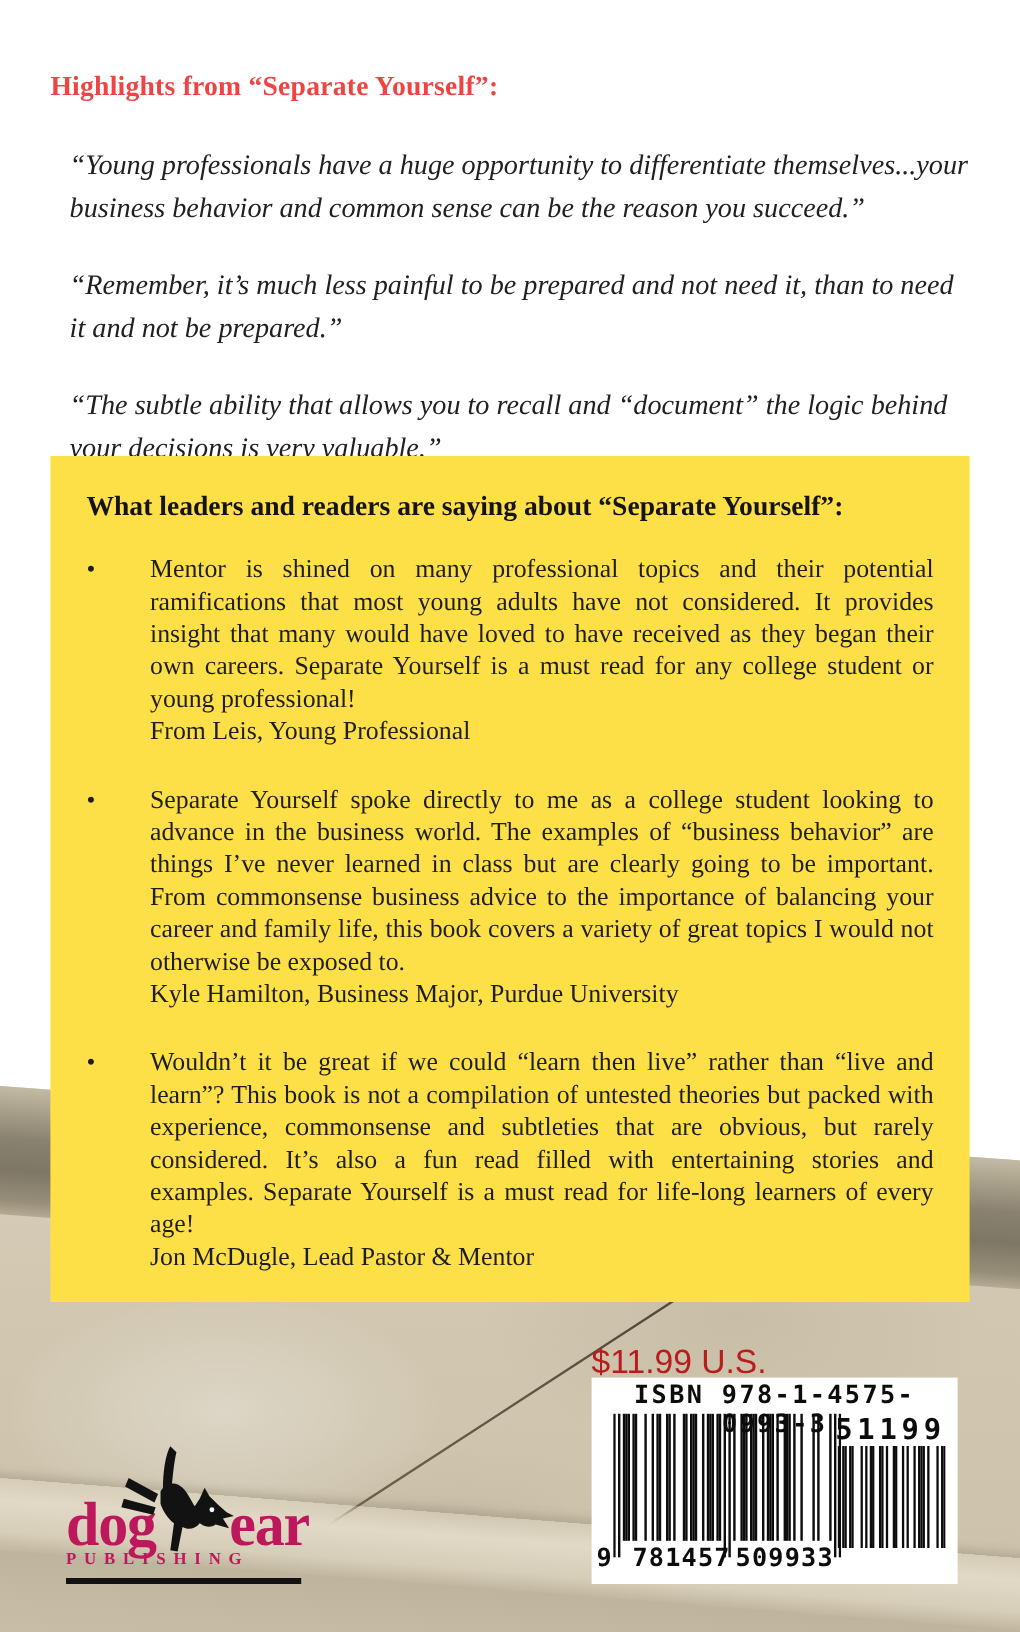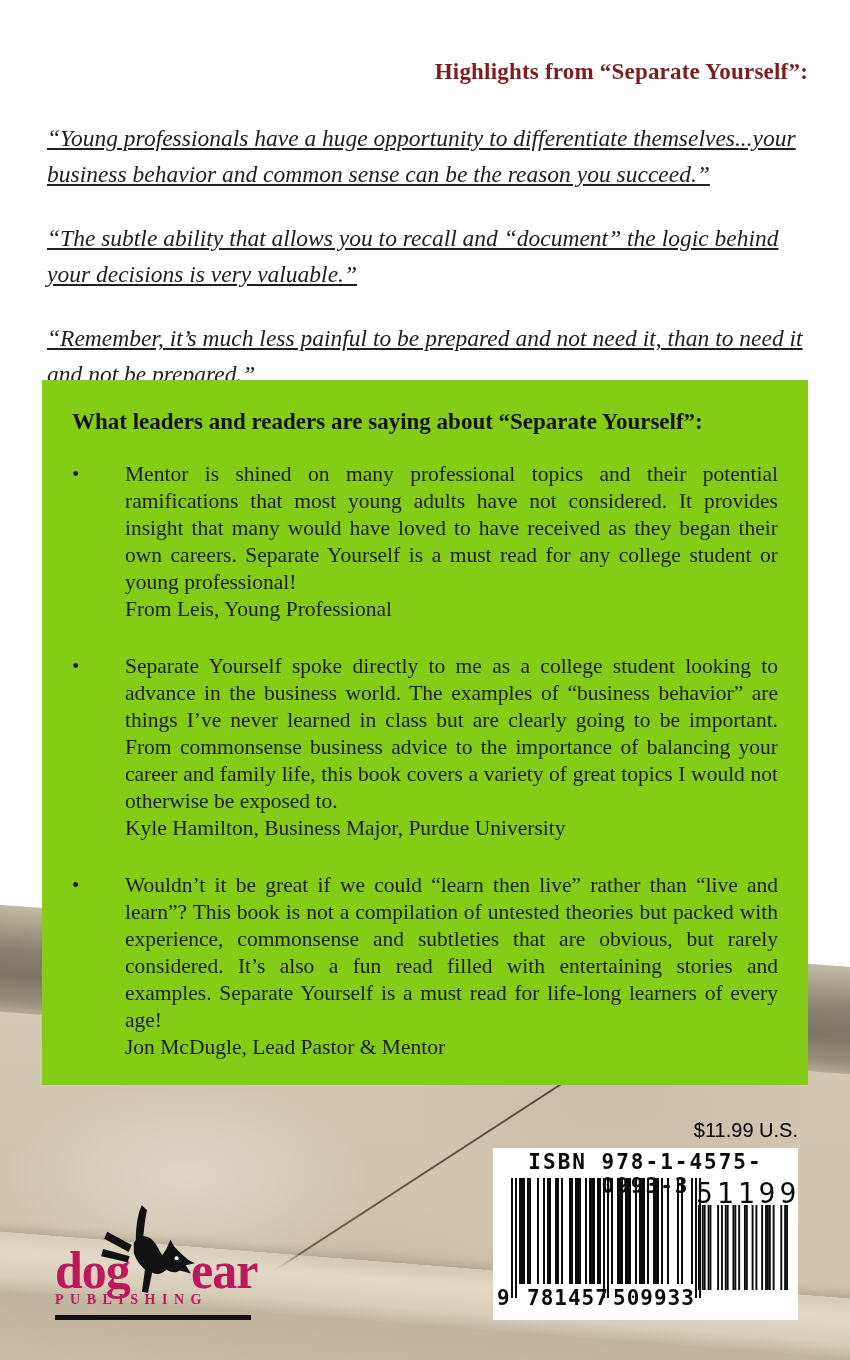--- a/index.html
+++ b/index.html
@@ -36,56 +36,56 @@
   }
   .below-curb{
     position:absolute; left:-20px; top:390px; width:910px; height:130px;
     transform:rotate(4.5deg); transform-origin:left top;
     background:linear-gradient(180deg,#bfb59e 0%, #c9bfa8 55%, #b4aa93 100%);
   }
 
   
   .highlights{position:absolute; left:42px; top:58px; width:766px;}
   .highlights h1{
-    margin:0 0 34px 0; font-size:23px; line-height:28px; font-weight:700; letter-spacing:.2px; color:#7f1d1d;text-align:right;
+    margin:0 0 34px 0; font-size:23px; line-height:28px; font-weight:700; letter-spacing:.2px; color:#ef4444;
   }
   .quote{
-    margin:0 0 28px 5px; font-style:italic; font-size:23.5px; line-height:36px; color:#202020;text-decoration:underline;
+    margin:0 0 28px 16px; font-style:italic; font-size:23.5px; line-height:36px; color:#202020;
   }
 
   
   .t-box{
     position:absolute; left:42px; top:380px; width:766px; height:705px;
-    background:#84cc16; box-sizing:border-box; padding:28px 30px 0 30px; z-index:2;
+    background:#fde047; box-sizing:border-box; padding:28px 30px 0 30px; z-index:2;
   }
   .t-box h2{margin:0 0 26px 0; font-size:23px; line-height:27px; font-weight:700; color:#141414;}
   .t-item{display:flex; margin:0 0 30px 0; font-size:21.5px; line-height:27px; color:#1e1e1e;}
   .t-bullet{width:53px; flex:none; font-size:21px;}
   .t-content{flex:1; min-width:0;}
   .t-text{margin:0; text-align:justify;}
   .t-text .it{}
   .t-attr{margin:0;}
 
   
   .price{
-    position:absolute; left:493px; top:1119px; width:305px; text-align:right; z-index:3;
-    font-family:"Liberation Sans", sans-serif; font-size:20px; color:#000000;
+    position:absolute; left:493px; top:1119px; width:305px; text-align:left; z-index:3;
+    font-family:"Liberation Sans", sans-serif; font-size:28px; color:#b91c1c;
   }
 
   
   .barcode-box{
     position:absolute; left:493px; top:1148px; width:305px; height:172px; background:#ffffff; z-index:3;
   }
   .isbn-line{
     position:absolute; top:2px; left:0; width:100%; text-align:center;
     font-family:"DejaVu Sans Mono", monospace; font-weight:700; font-size:21px; letter-spacing:2px; color:#0c0c0c;
   }
   .addon-label{
-    position:absolute; top:29px; left:203px; width:94px; text-align:right;
-    font-family:"DejaVu Sans Mono", monospace; font-weight:400; font-size:28px; letter-spacing:4px; color:#0c0c0c;
+    position:absolute; top:29px; left:203px; width:94px; text-align:left;
+    font-family:"DejaVu Sans Mono", monospace; font-weight:700; font-size:24px; letter-spacing:4px; color:#0c0c0c;
   }
   .ean-main{position:absolute; left:18px; top:30px;}
   .ean-addon{position:absolute; left:205px; top:57px;}
   .ean-digits{
     position:absolute; left:18px; top:138px; width:190px; height:26px;
     font-family:"DejaVu Sans Mono", monospace; font-weight:700; font-size:21px; color:#0c0c0c;
   }
   .ean-digits .d-first{position:absolute; left:-14px; top:0;}
   .ean-digits .d-left{position:absolute; left:16px; top:0; width:78px; text-align:right; letter-spacing:1px;}
   .ean-digits .d-right{position:absolute; left:102px; top:0; width:78px; text-align:center; letter-spacing:1px;}
@@ -113,22 +113,22 @@
   <div class="concrete">
     <div class="step-band"></div>
     <div class="crack-line"></div>
     <div class="curb-band"></div>
     <div class="below-curb"></div>
   </div>
 
   <section class="highlights">
     <h1>Highlights from “Separate Yourself”:</h1>
     <p class="quote">“Young professionals have a huge opportunity to differentiate themselves...your business behavior and common sense can be the reason you succeed.”</p>
+    <p class="quote">“Remember, it’s much less painful to be prepared and not need it, than to need it and not be prepared.”</p>
     <p class="quote">“The subtle ability that allows you to recall and “document” the logic behind your decisions is very valuable.”</p>
-    <p class="quote">“Remember, it’s much less painful to be prepared and not need it, than to need it and not be prepared.”</p>
   </section>
 
   <section class="t-box">
     <h2>What leaders and readers are saying about “Separate Yourself”:</h2>
 
     <div class="t-item">
       <span class="t-bullet">•</span>
       <div class="t-content">
         <p class="t-text"><span>Mentor is shined on many professional topics and their potential ramifications that most young adults have not considered. It provides insight that many would have loved to have received as they began their own careers. </span><span class="it">Separate Yourself</span><span> is a must read for any college student or young professional!</span></p>
         <p class="t-attr">From Leis, Young Professional</p>

